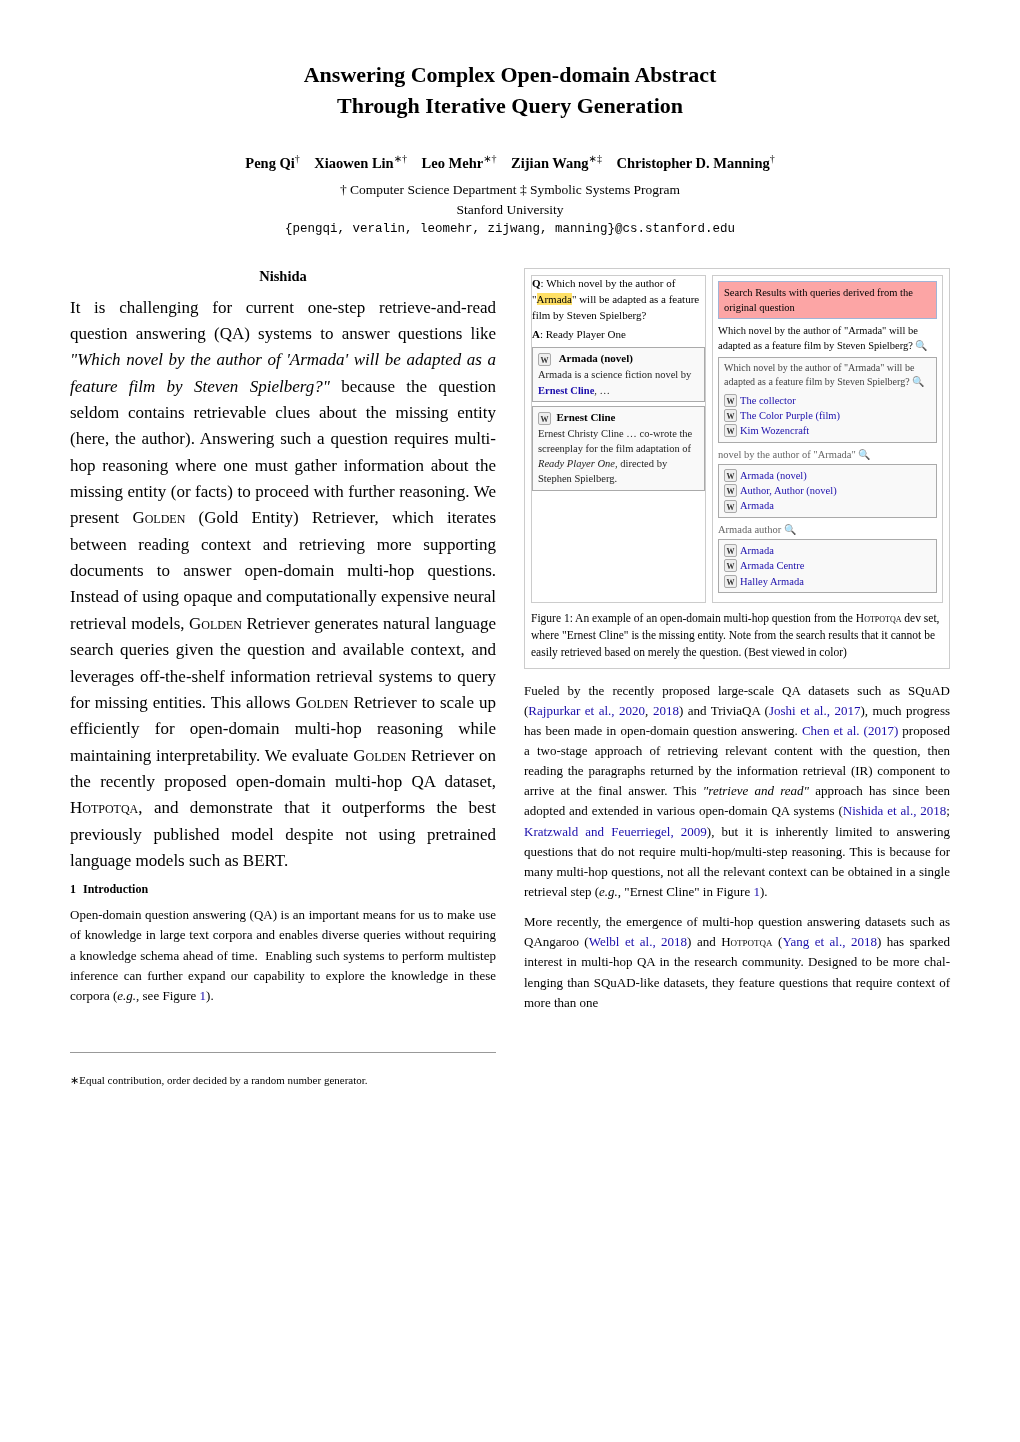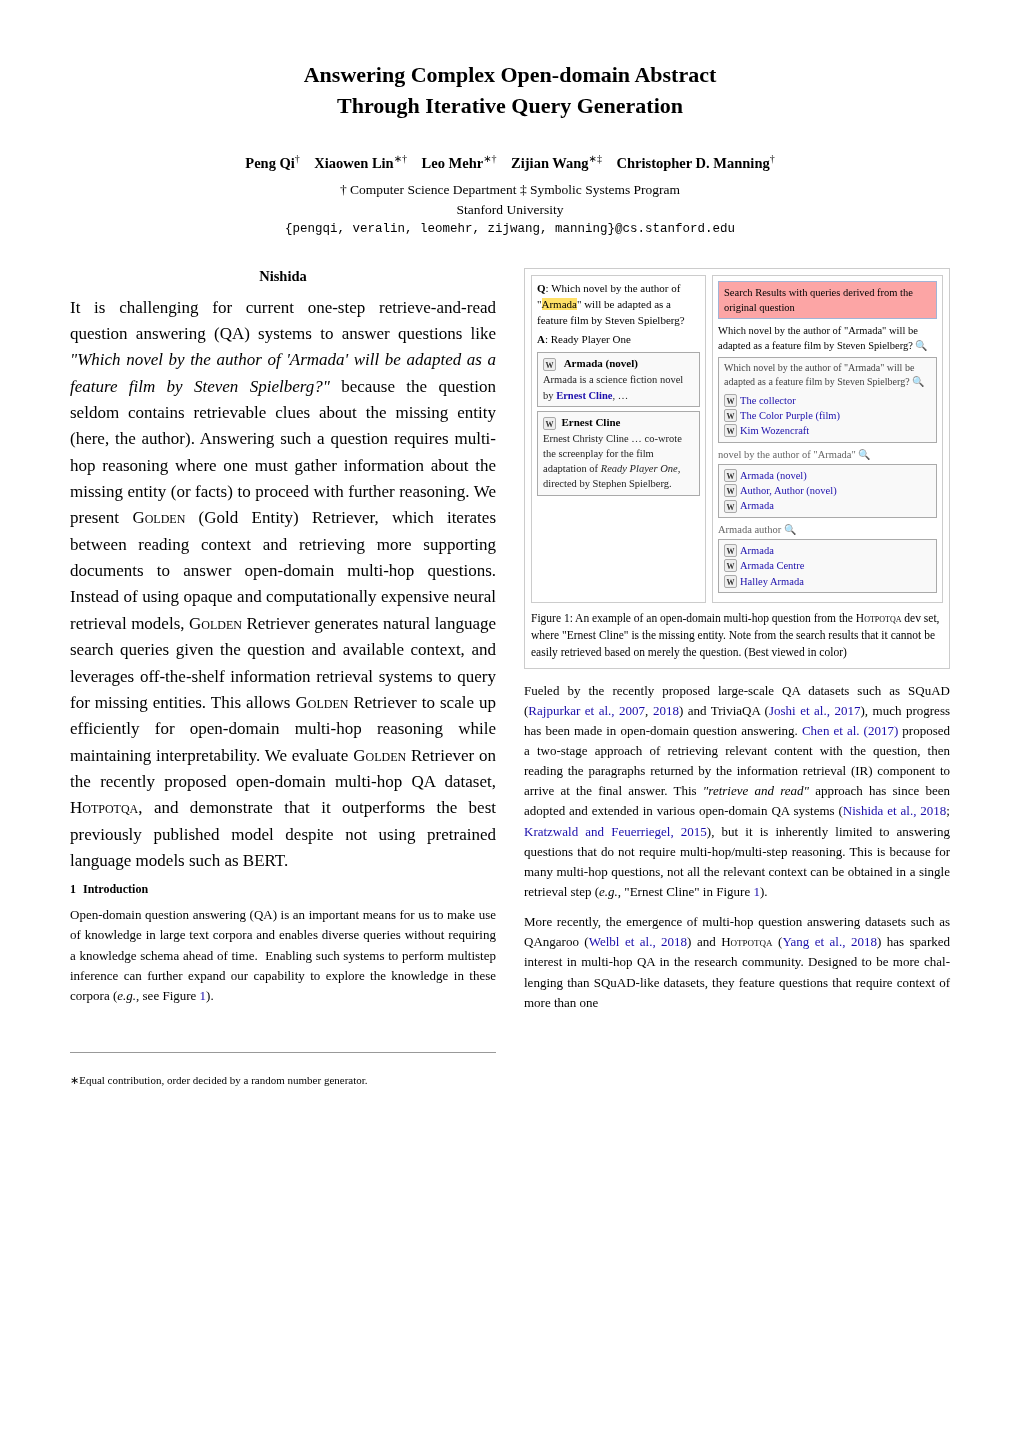--- a/index.html
+++ b/index.html
@@ -93,21 +93,20 @@
       margin-bottom: 12px;
       font-size: 11.5px;
     }
     .figure-inner {
       display: flex;
       gap: 6px;
     }
     .fig-left {
       flex: 0 0 175px;
       border: 1px solid #ccc;
-      padding: 5px;
       font-size: 11px;
       line-height: 1.45;
     }
     .fig-right {
       flex: 1 1 0;
       border: 1px solid #ccc;
       padding: 5px;
       font-size: 11px;
       line-height: 1.45;
     }
@@ -347,30 +346,30 @@
       <div class="fig-caption">
         Figure 1: An example of an open-domain multi-hop question from the
         <span style="font-variant: small-caps;">Hotpotqa</span> dev set, where "Ernest
         Cline" is the missing entity. Note from the search re­sults that it cannot be easily
         retrieved based on merely the question. (Best viewed in color)
       </div>
     </div>
 
     <div class="body-text">
       Fueled by the recently proposed large-scale QA datasets such as SQuAD
-      (<span class="link-blue">Rajpurkar et al., 2007</span>,
+      (<span class="link-blue">Rajpurkar et al., 2020</span>,
       <span class="link-blue">2018</span>) and
       TriviaQA (<span class="link-blue">Joshi et al., 2017</span>),
       much progress has been made in open-domain question answering.
       <span class="link-blue">Chen et al. (2017)</span>
       proposed a two-stage approach of retrieving relevant content with the question, then reading
       the paragraphs returned by the information retrieval (IR) component to ar­rive at the final answer.
       This <em>"retrieve and read"</em> approach has since been adopted and extended in various open-domain
       QA systems (<span class="link-blue">Nishida et al., 2018</span>;
-      <span class="link-blue">Kratzwald and Feuerriegel, 2015</span>),
+      <span class="link-blue">Kratzwald and Feuerriegel, 2009</span>),
       but it is inherently limited to answering questions that do not require multi-hop/multi-step reasoning.
       This is because for many multi-hop questions, not all the relevant context can be obtained in a single
       re­trieval step (<em>e.g.</em>, "Ernest Cline" in Figure
       <span class="link-blue">1</span>).
     </div>
 
     <div class="body-text">
       More recently, the emergence of multi-hop question answering datasets such as QAngaroo
       (<span class="link-blue">Welbl et al., 2018</span>)
       and <span style="font-variant: small-caps;">Hotpotqa</span>

